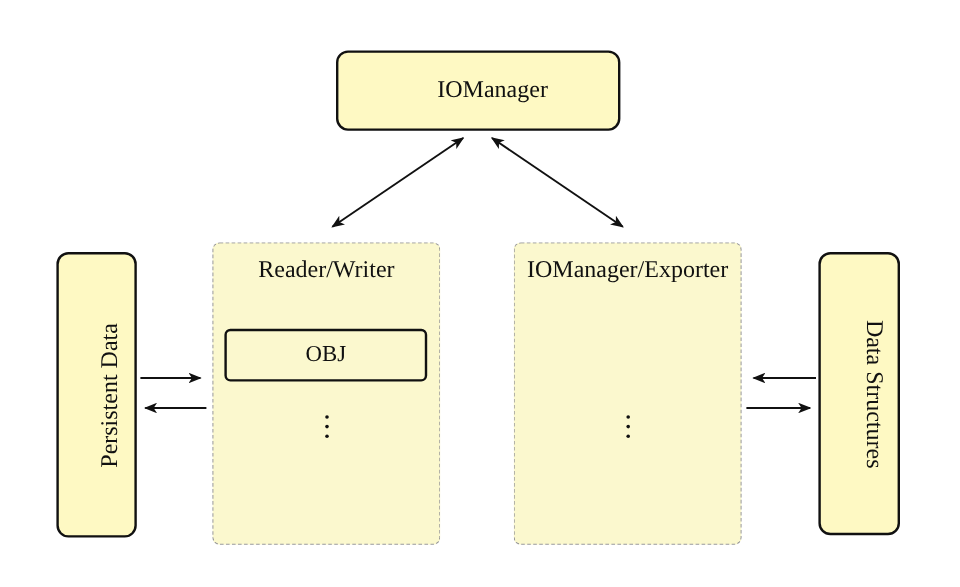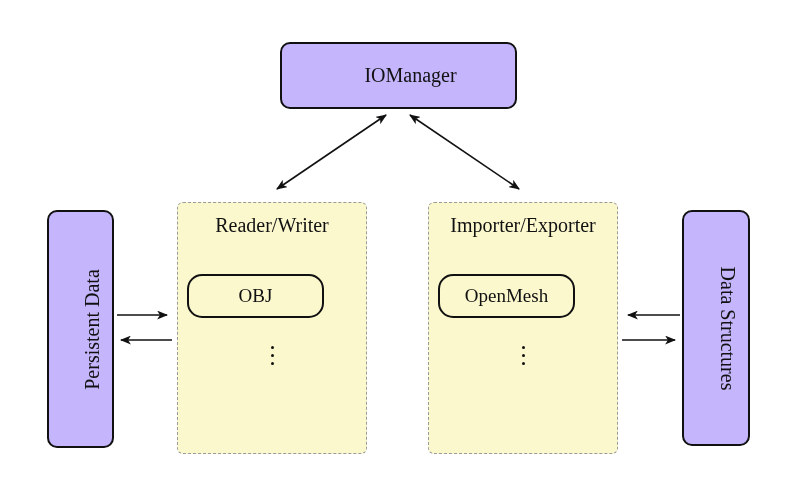--- a/index.html
+++ b/index.html
@@ -15,21 +15,21 @@
     width:800px;height:489px;background:var(--canvas-bg);
     font-family:"Liberation Serif","DejaVu Serif",serif;
     color:var(--text);overflow:hidden;position:relative;
   }
   .canvas{position:absolute;left:0;top:0;width:800px;height:489px;}
   .edges{position:absolute;left:0;top:0;width:800px;height:489px;pointer-events:none;}
   .edges line{stroke:var(--arrow);stroke-width:1.6;}
   .edges .head{fill:var(--arrow);}
 
   .node{
-    position:absolute;background:#c4b5fd;border:2.5px solid var(--box-border);
+    position:absolute;background:#fef9c3;border:2.5px solid var(--box-border);
     border-radius:10px;display:flex;align-items:center;justify-content:center;
     box-sizing:border-box;
     padding-left:24px;
   }
   .node .lbl{font-size:20px;white-space:nowrap;}
   #io-node{left:280px;top:42px;width:237px;height:67px;}
   #pd-node{left:47px;top:210px;width:67px;height:238px;}
   #ds-node{left:682px;top:210px;width:68px;height:236px;}
   .rot-ccw{transform:rotate(-90deg);}
   .rot-cw{transform:rotate(90deg);}
@@ -39,23 +39,23 @@
     background:var(--group-fill);border:1.5px dashed var(--group-border);
     border-radius:6px;box-sizing:border-box;padding-left:32px;
   }
   #rw-group{left:177px;}
   #ie-group{left:428px;}
   .group-title{
     position:absolute;left:0;right:0;top:11px;text-align:center;
     font-size:20px;white-space:nowrap;
   }
   .inner-box{
-    position:absolute;left:9px;width:137px;
+    position:absolute;left:9px;width:169px;
     background:var(--group-fill);border:2.5px solid var(--box-border);
-    border-radius:15px;display:flex;align-items:center;justify-content:center;
+    border-radius:5px;display:flex;align-items:center;justify-content:center;
     box-sizing:border-box;text-align:center;
   }
   .inner-box .txt{font-size:19px;line-height:22px;white-space:pre-line;}
   .inner-top{top:71px;height:44px;}
   .inner-bottom{top:174px;height:55px;}
   .vdots{
     position:absolute;left:0;right:0;top:136px;height:32px;
     display:flex;flex-direction:column;align-items:center;justify-content:center;gap:5px;
   }
   .vdots i{display:block;width:3px;height:3px;border-radius:50%;background:var(--text);}
@@ -100,24 +100,21 @@
       <span class="txt">OBJ</span>
     </div>
     <div class="vdots">
         <i></i>
         <i></i>
         <i></i>
       </div>
   </div>
 
   <div class="group" id="ie-group">
-    <div class="group-title">Importer/Exporter</div>
-    <div class="inner-box inner-top">
-      <span class="txt">OpenMesh</span>
-    </div>
+    <div class="group-title">IOManager/Exporter</div>
     <div class="vdots">
         <i></i>
         <i></i>
         <i></i>
       </div>
   </div>
 
 </div>
 
 </body></html>

